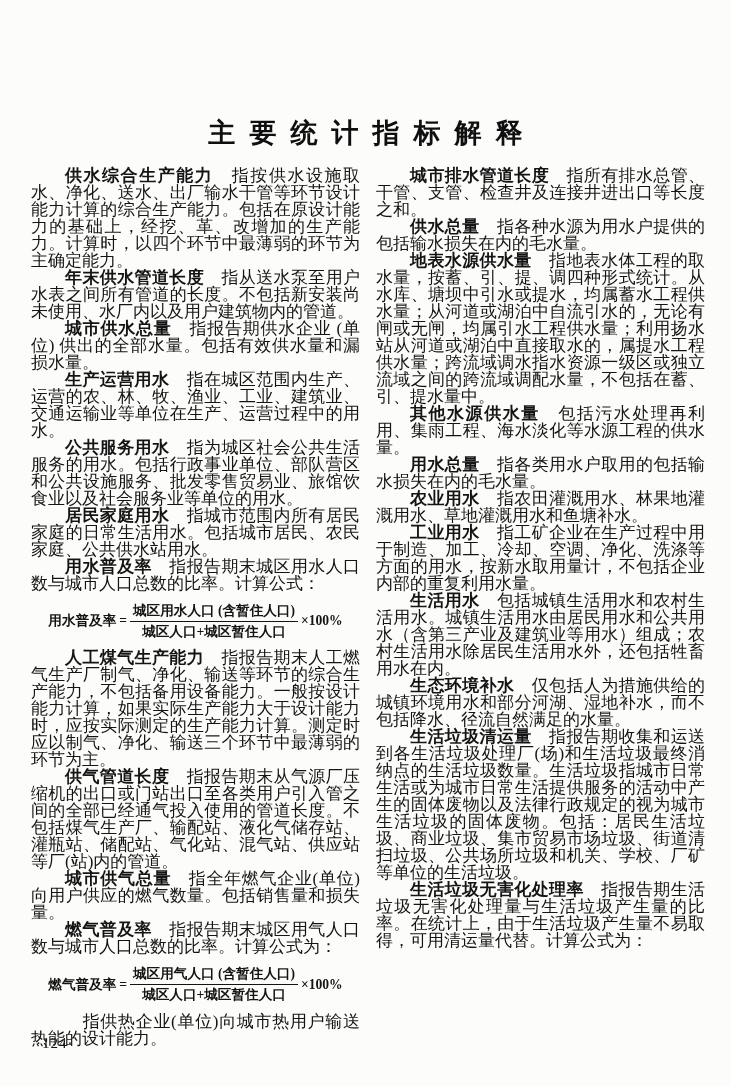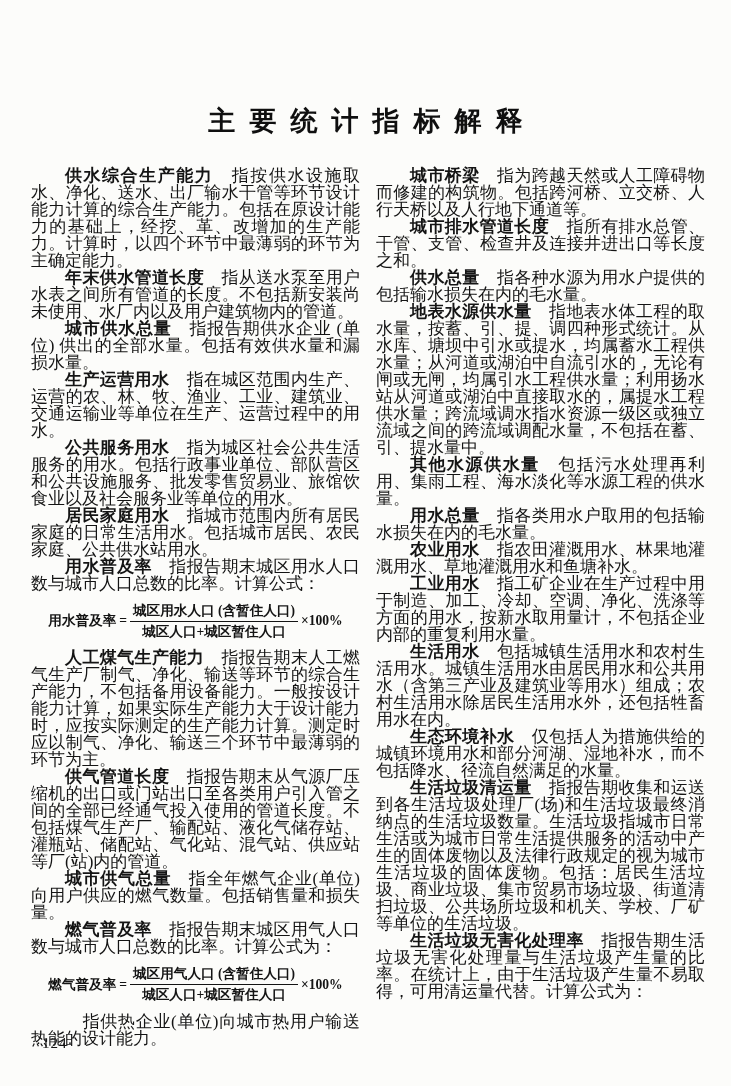--- a/index.html
+++ b/index.html
@@ -7,21 +7,21 @@
     width:731px; height:1086px;
     background:#fcfcfa;
     color:#141414;
     font-family:"Liberation Serif","DejaVu Serif",serif;
     position:relative;
     overflow:hidden;
   }
   .page { position:absolute; inset:0; }
   .title {
     position:absolute; top:103px; left:0; right:0;
-    margin:0;
+    margin:12px;
     text-align:center;
     font-size:27px; font-weight:bold;
     letter-spacing:0.52em; text-indent:0.52em;
     color:#0f0f0f;
   }
   .cols {
     position:absolute; top:167px; left:31px; right:26px;
     display:flex; gap:16px;
   }
   .col { width:329px; }
@@ -87,21 +87,20 @@
           <span class="eq">=</span>
           <span class="frac">
             <span class="num">城区用气人口 (含暂住人口)</span>
             <span class="den">城区人口+城区暂住人口</span>
           </span>
           <span class="suf">×100%</span>
         </div>
         <p class="para">　指供热企业(单位)向城市热用户输送热能的设计能力。</p>
       </div>
     <div class="col" id="col-right">
-        <p class="para"><b>城市桥梁</b>　指为跨越天然或人工障碍物而修建的构筑物。包括跨河桥、立交桥、人行天桥以及人行地下通道等。</p>
         <p class="para"><b>城市排水管道长度</b>　指所有排水总管、干管、支管、检查井及连接井进出口等长度之和。</p>
         <p class="para"><b>供水总量</b>　指各种水源为用水户提供的包括输水损失在内的毛水量。</p>
         <p class="para"><b>地表水源供水量</b>　指地表水体工程的取水量，按蓄、引、提、调四种形式统计。从水库、塘坝中引水或提水，均属蓄水工程供水量；从河道或湖泊中自流引水的，无论有闸或无闸，均属引水工程供水量；利用扬水站从河道或湖泊中直接取水的，属提水工程供水量；跨流域调水指水资源一级区或独立流域之间的跨流域调配水量，不包括在蓄、引、提水量中。</p>
         <p class="para"><b>其他水源供水量</b>　包括污水处理再利用、集雨工程、海水淡化等水源工程的供水量。</p>
         <p class="para"><b>用水总量</b>　指各类用水户取用的包括输水损失在内的毛水量。</p>
         <p class="para"><b>农业用水</b>　指农田灌溉用水、林果地灌溉用水、草地灌溉用水和鱼塘补水。</p>
         <p class="para"><b>工业用水</b>　指工矿企业在生产过程中用于制造、加工、冷却、空调、净化、洗涤等方面的用水，按新水取用量计，不包括企业内部的重复利用水量。</p>
         <p class="para"><b>生活用水</b>　包括城镇生活用水和农村生活用水。城镇生活用水由居民用水和公共用水（含第三产业及建筑业等用水）组成；农村生活用水除居民生活用水外，还包括牲畜用水在内。</p>
         <p class="para"><b>生态环境补水</b>　仅包括人为措施供给的城镇环境用水和部分河湖、湿地补水，而不包括降水、径流自然满足的水量。</p>
         <p class="para"><b>生活垃圾清运量</b>　指报告期收集和运送到各生活垃圾处理厂(场)和生活垃圾最终消纳点的生活垃圾数量。生活垃圾指城市日常生活或为城市日常生活提供服务的活动中产生的固体废物以及法律行政规定的视为城市生活垃圾的固体废物。包括：居民生活垃圾、商业垃圾、集市贸易市场垃圾、街道清扫垃圾、公共场所垃圾和机关、学校、厂矿等单位的生活垃圾。</p>

